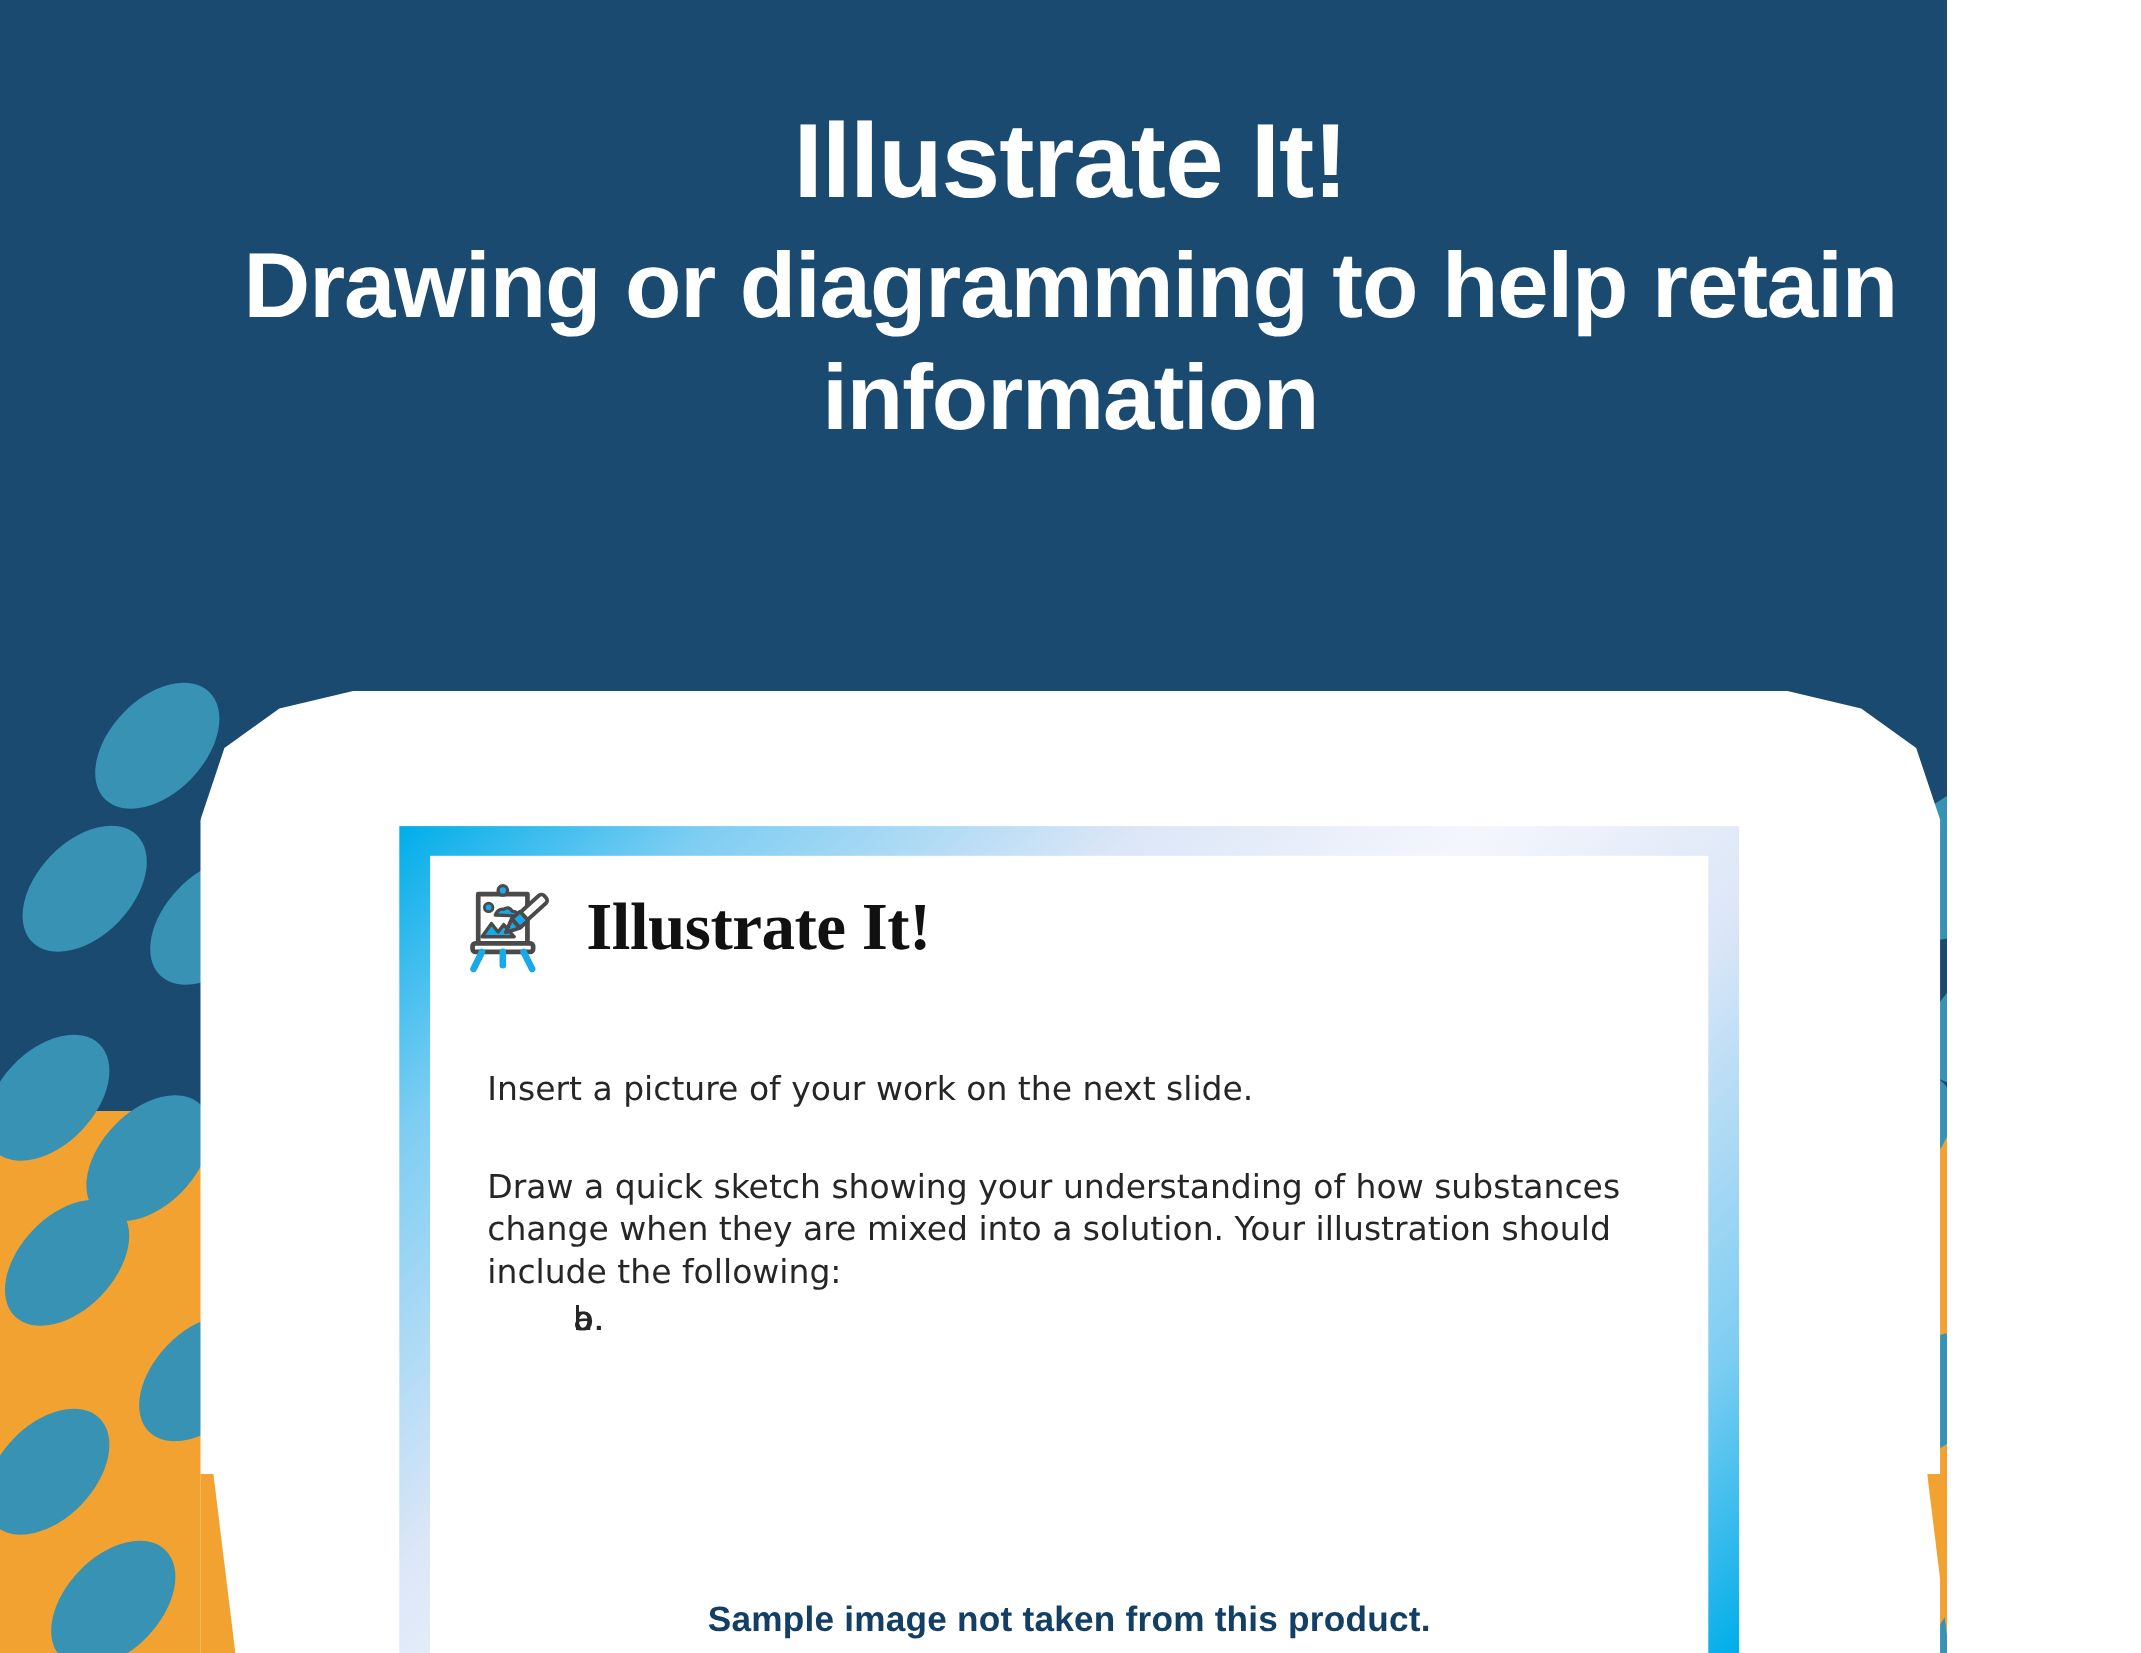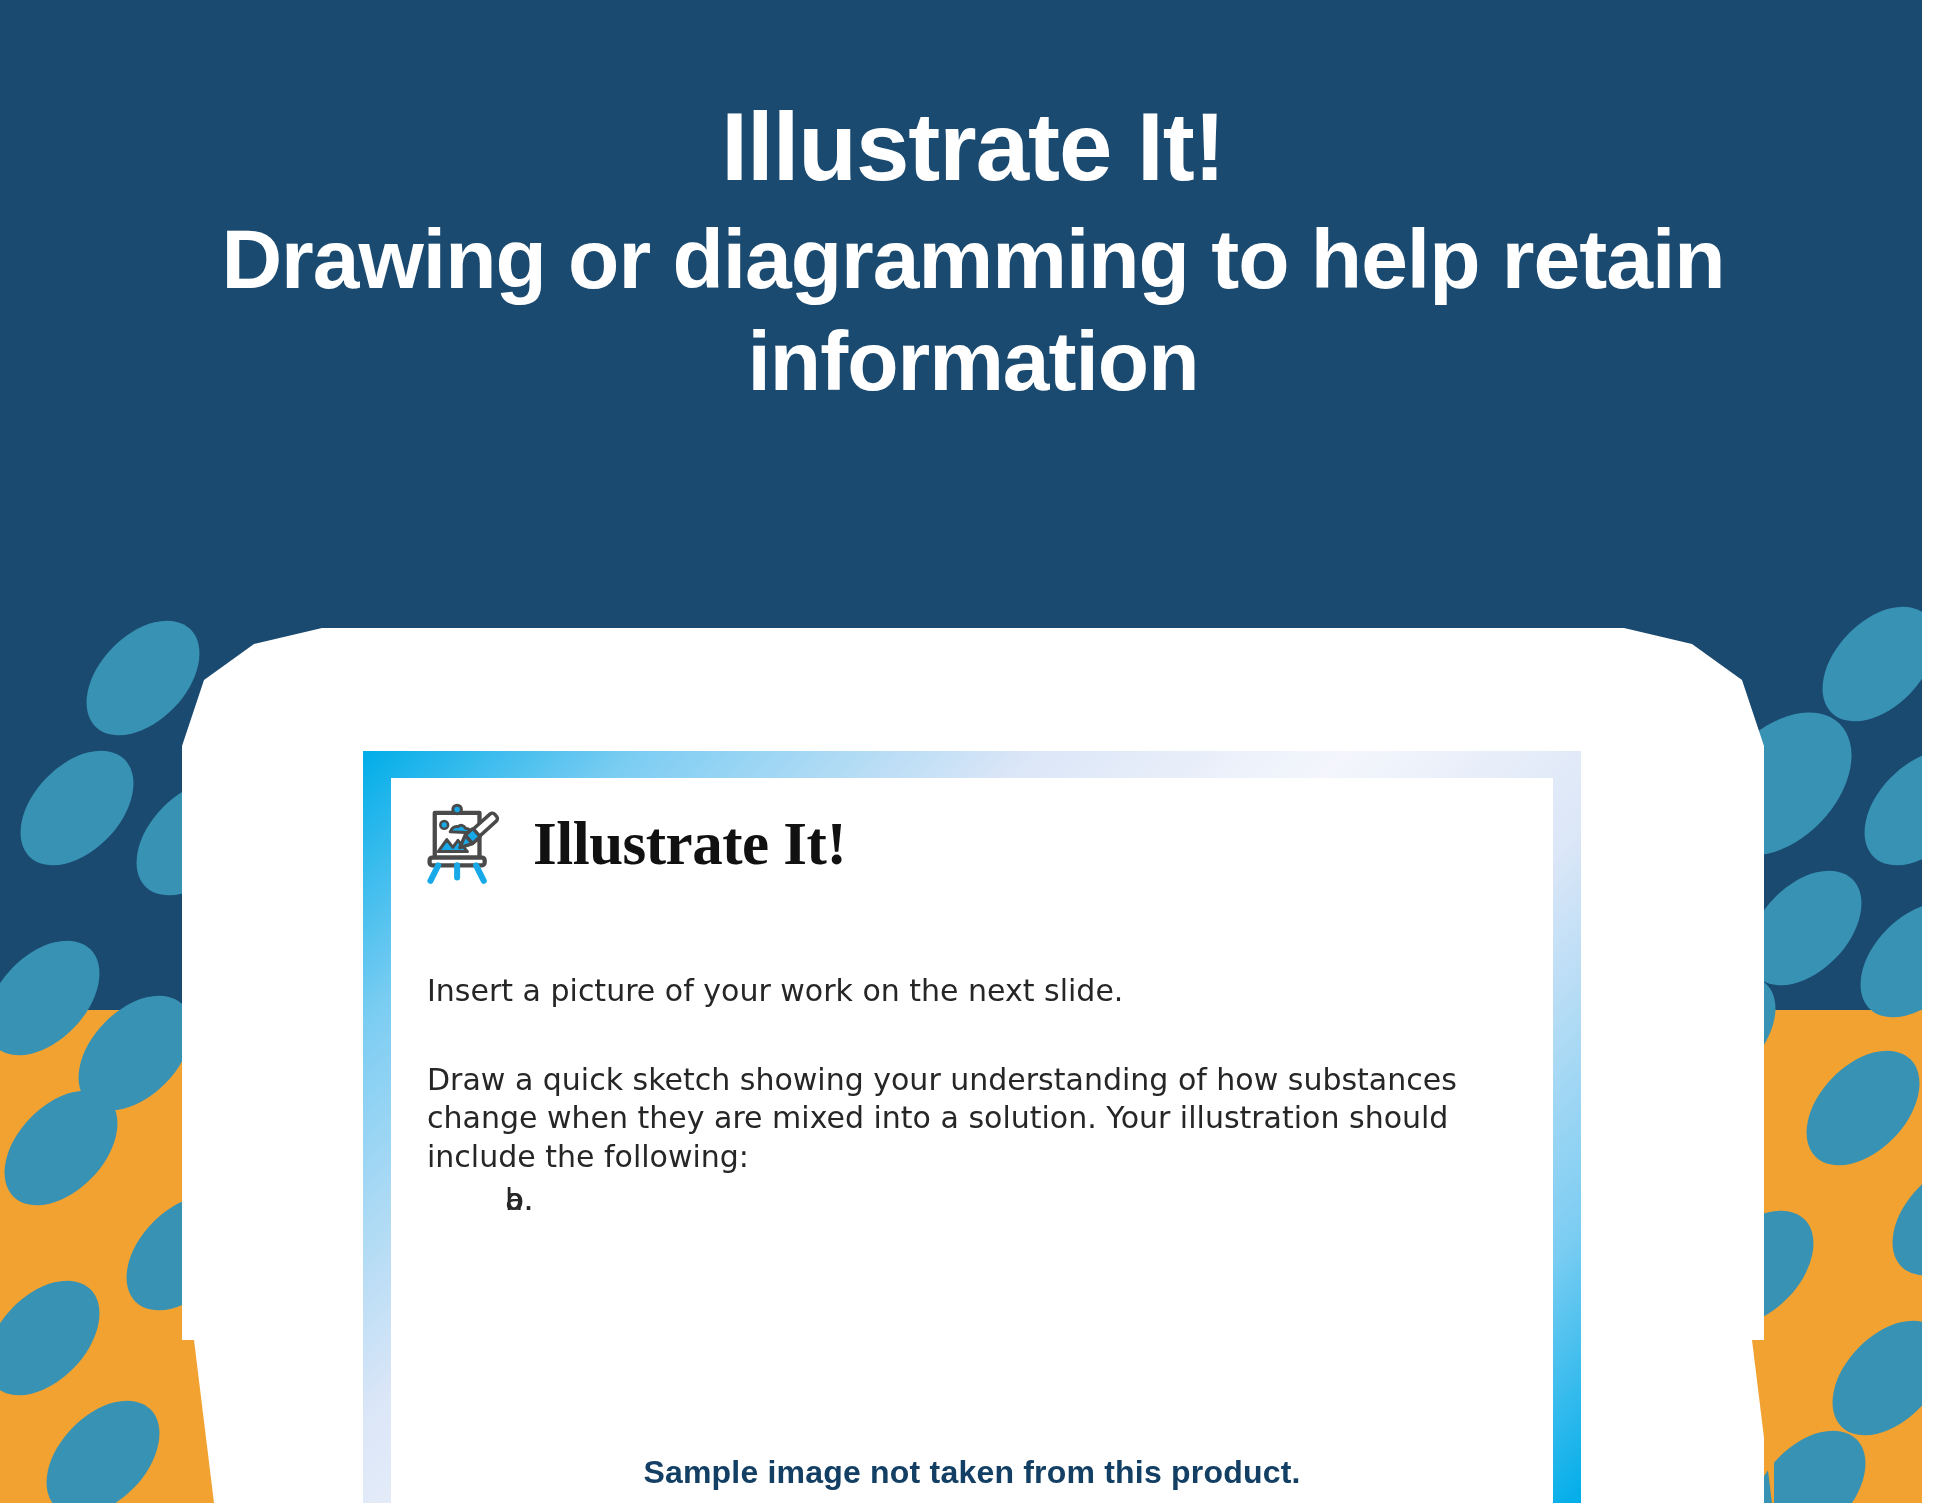--- a/index.html
+++ b/index.html
@@ -2,21 +2,21 @@
 <html><head>
 <meta charset="utf-8">
 <style>
   html, body {
     margin: 0;
     padding: 0;
     background: #ffffff;
   }
   #stage {
     position: relative;
-    width: 1922px;
+    width: 1770px;
     height: 1503px;
     overflow: hidden;
     background: #000000;
     font-family: "Liberation Sans", sans-serif;
   }
 
   
   .band-navy {
     position: absolute;
     left: 0; top: 0;
@@ -119,21 +119,21 @@
     font-weight: bold;
     font-size: 61px;
     line-height: 1;
     color: #111111;
     letter-spacing: -0.5px;
     white-space: nowrap;
   }
 
   
   .doc-body {
-    padding: 0 40px 0 36px;
+    padding: 0 40px 0 52px;
     color: #262626;
     font-size: 30px;
     line-height: 1.29;
     font-family: "DejaVu Sans", sans-serif;
   }
   .doc-body .lead {
     margin-top: 86px;
   }
   .doc-body .para {
     margin-top: 50px;

